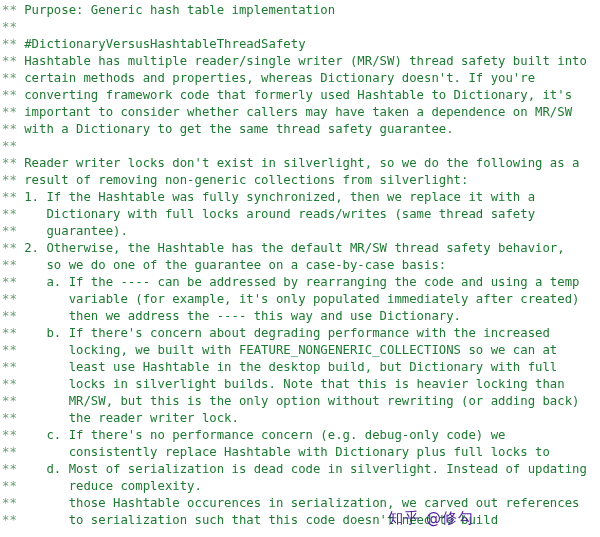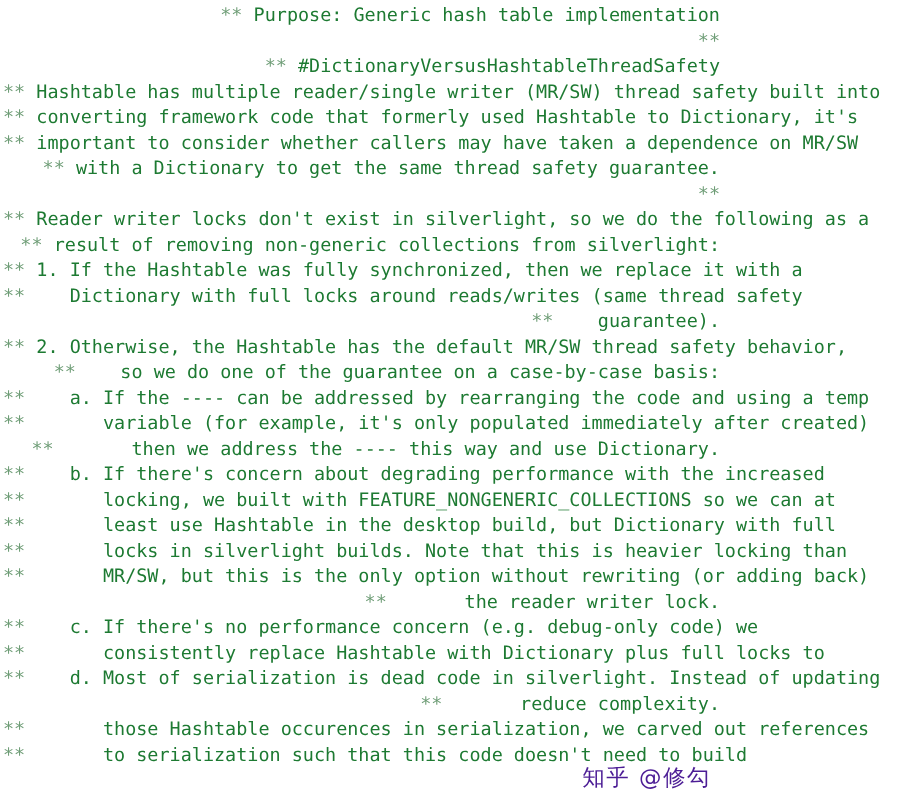--- a/index.html
+++ b/index.html
@@ -12,21 +12,20 @@
     height: 537px;
     overflow: hidden;
     font-family: "DejaVu Sans Mono", "Liberation Mono", monospace;
   }
   #code-block {
     padding: 2px 0 12px 2px;
     box-sizing: border-box;
     width: 480px;
     height: 537px;
     position: relative;
-    text-align: right;
   }
   .code-line {
     font-family: "DejaVu Sans Mono", "Liberation Mono", monospace;
     font-size: 12.3px;
     line-height: 17px;
     height: 17px;
     white-space: pre;
     color: #1d7a32;
     letter-spacing: 0px;
   }
@@ -51,20 +50,21 @@
 </style>
 </head>
 <body>
 
 <div id="code-block">
   <div id="code-lines">
       <div class="code-line"><span class="cmt-marker">**</span><span class="cmt-body"> Purpose: Generic hash table implementation</span></div>
       <div class="code-line"><span class="cmt-marker">**</span><span class="cmt-body"></span></div>
       <div class="code-line"><span class="cmt-marker">**</span><span class="cmt-body"> #DictionaryVersusHashtableThreadSafety</span></div>
       <div class="code-line"><span class="cmt-marker">**</span><span class="cmt-body"> Hashtable has multiple reader/single writer (MR/SW) thread safety built into</span></div>
+      <div class="code-line"><span class="cmt-marker">**</span><span class="cmt-body"> certain methods and properties, whereas Dictionary doesn't. If you're</span></div>
       <div class="code-line"><span class="cmt-marker">**</span><span class="cmt-body"> converting framework code that formerly used Hashtable to Dictionary, it's</span></div>
       <div class="code-line"><span class="cmt-marker">**</span><span class="cmt-body"> important to consider whether callers may have taken a dependence on MR/SW</span></div>
       <div class="code-line"><span class="cmt-marker">**</span><span class="cmt-body"> with a Dictionary to get the same thread safety guarantee.</span></div>
       <div class="code-line"><span class="cmt-marker">**</span><span class="cmt-body"></span></div>
       <div class="code-line"><span class="cmt-marker">**</span><span class="cmt-body"> Reader writer locks don't exist in silverlight, so we do the following as a</span></div>
       <div class="code-line"><span class="cmt-marker">**</span><span class="cmt-body"> result of removing non-generic collections from silverlight:</span></div>
       <div class="code-line"><span class="cmt-marker">**</span><span class="cmt-body"> 1. If the Hashtable was fully synchronized, then we replace it with a</span></div>
       <div class="code-line"><span class="cmt-marker">**</span><span class="cmt-body">    Dictionary with full locks around reads/writes (same thread safety</span></div>
       <div class="code-line"><span class="cmt-marker">**</span><span class="cmt-body">    guarantee).</span></div>
       <div class="code-line"><span class="cmt-marker">**</span><span class="cmt-body"> 2. Otherwise, the Hashtable has the default MR/SW thread safety behavior,</span></div>

